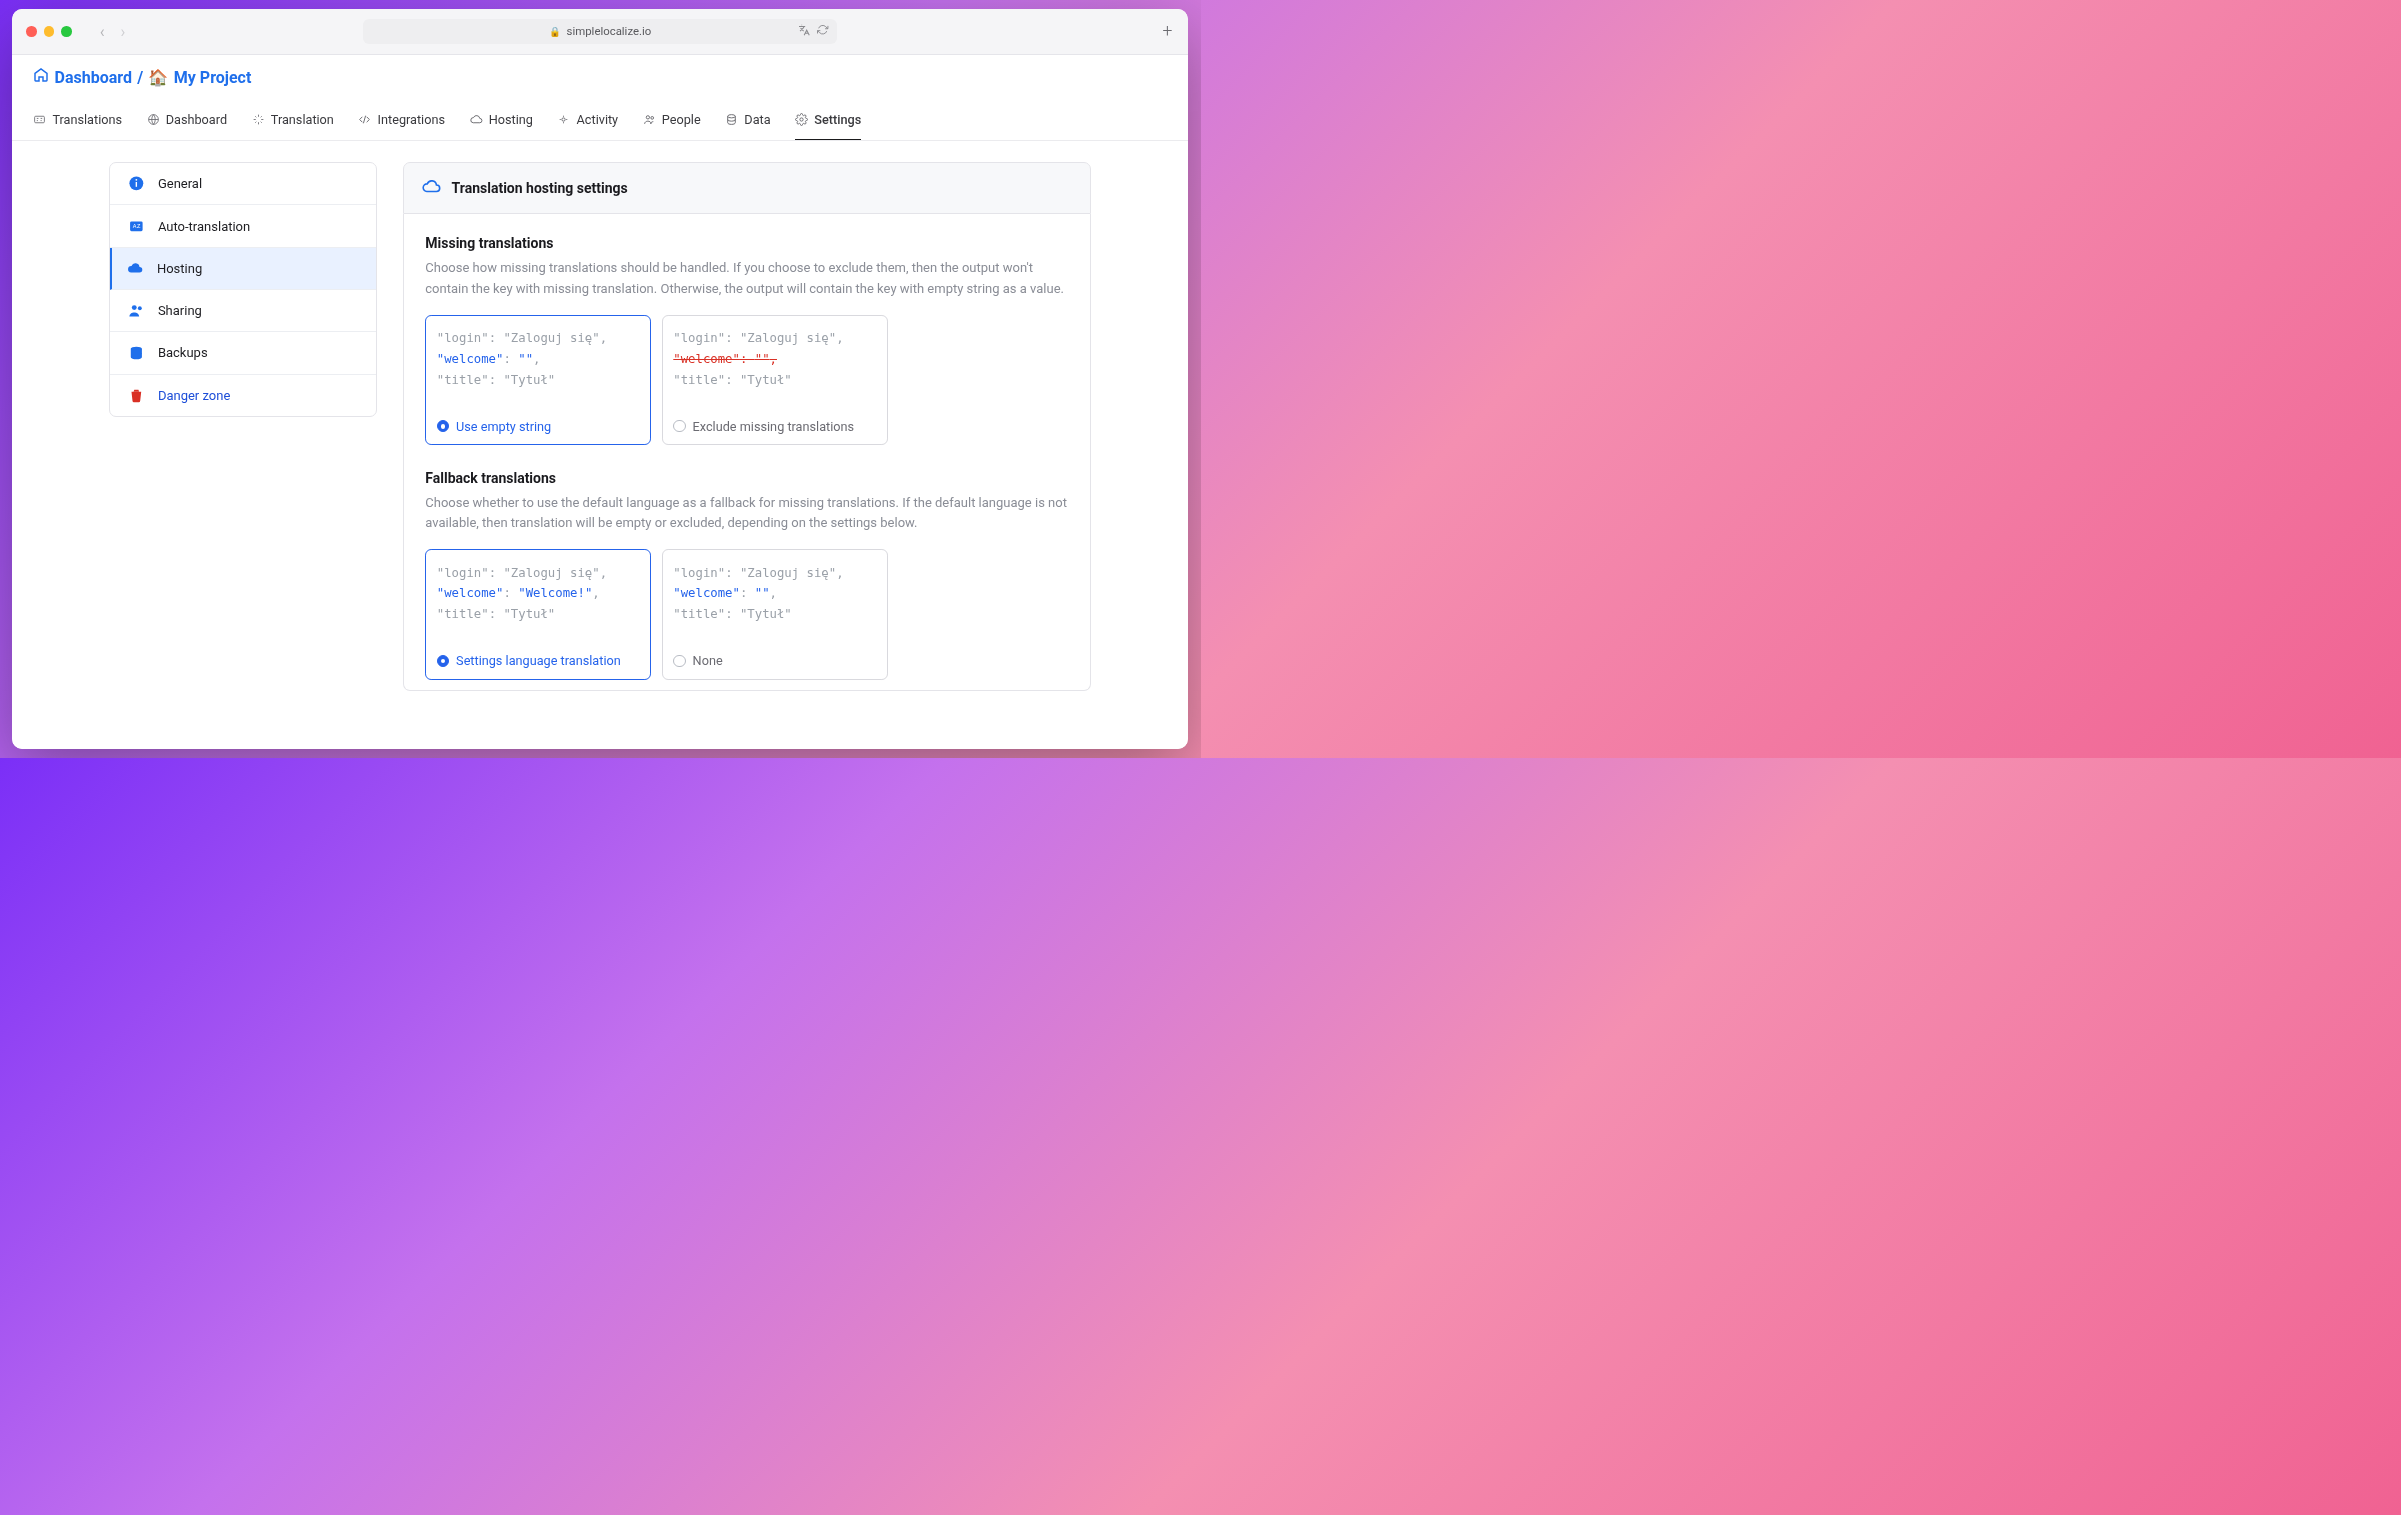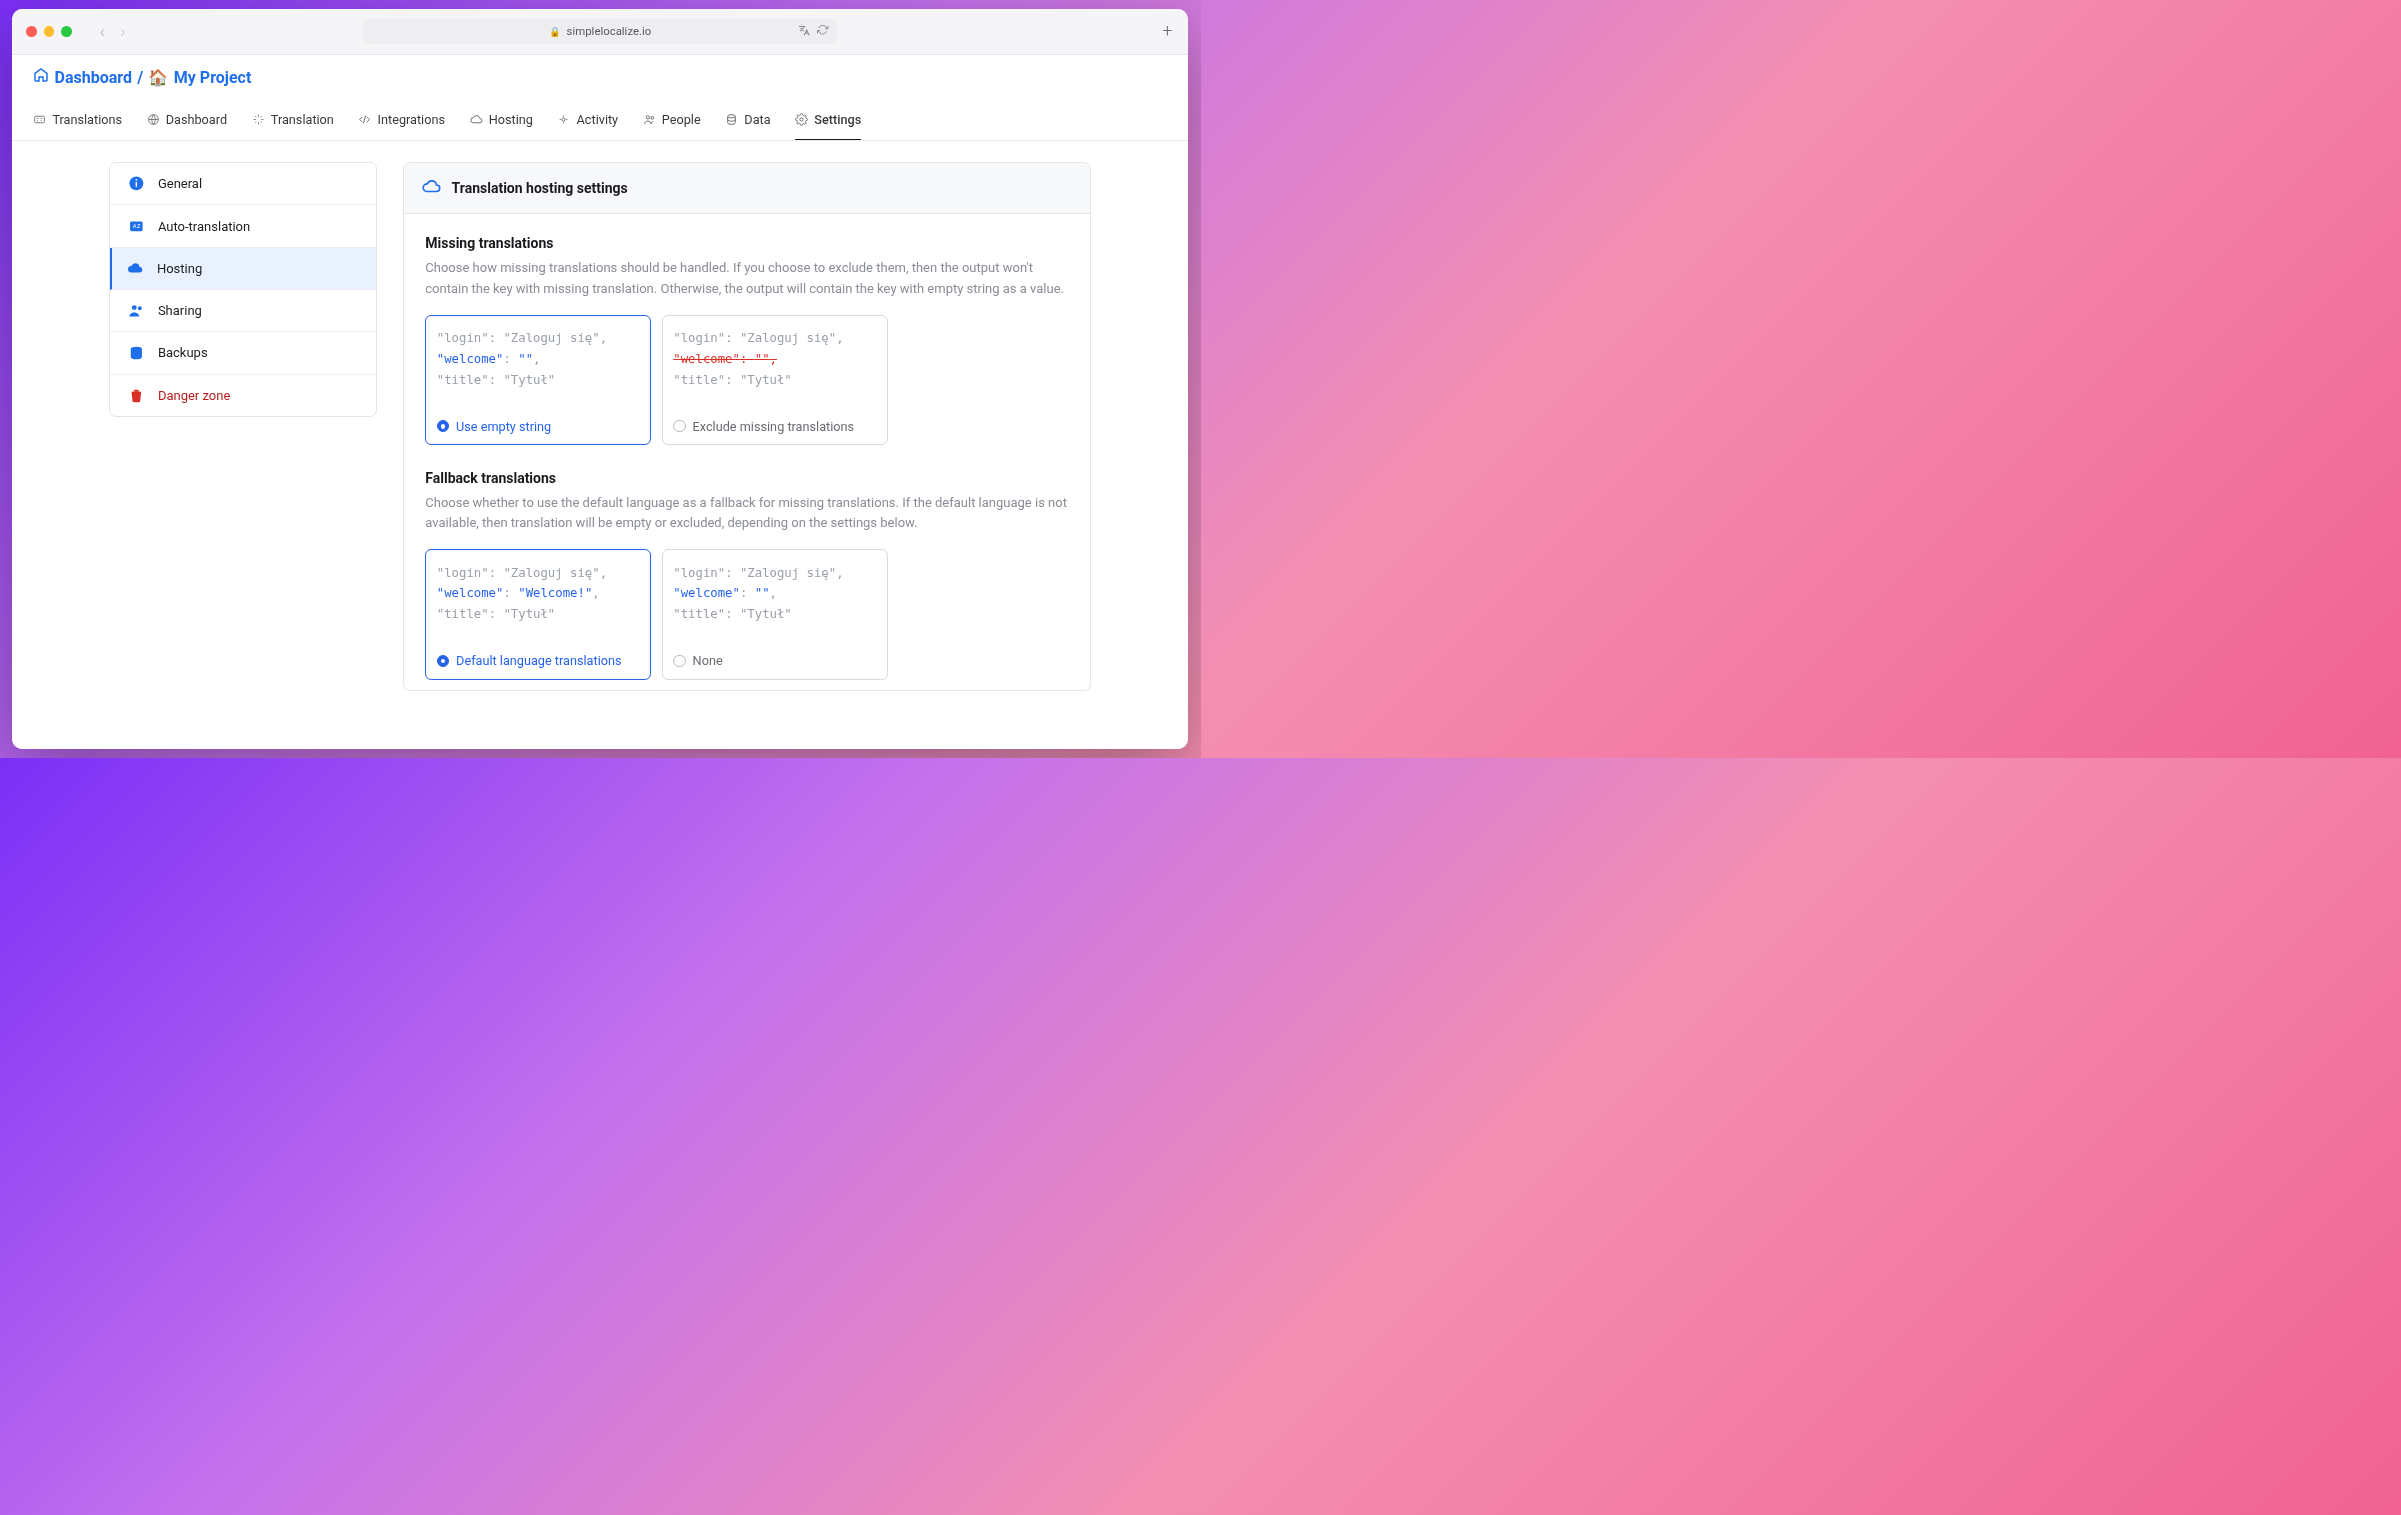--- a/index.html
+++ b/index.html
@@ -122,21 +122,21 @@
     padding: 12.3px 16px;
     border-bottom: 0.9px solid #eceef2;
     font-size: 13px;
     color: #1e1e22;
     cursor: pointer;
   }
   .side-item:last-child { border-bottom: none; }
   .side-item .sicon { width: 19.3px; display: flex; justify-content: center; color: #1f6feb; }
   .side-item .sicon svg { width: 16.7px; height: 16.7px; }
   .side-item.active { background: #e9f1ff; border-left: 2.6px solid #1f6feb; padding-left: 13px; }
-  .side-item.danger { color: #b91c1c; }
+  .side-item.danger { color: #1d4ed8; }
   .side-item.danger .sicon { color: #d93025; }
   
   .main { flex: 1; }
   .card-head {
     border: 0.9px solid #e4e4e9;
     border-radius: 7px 7px 0 0;
     background: #f7f8fa;
     padding: 14px 17.5px;
     display: flex;
     align-items: center;
@@ -427,21 +427,21 @@
           <div class="section-desc">Choose whether to use the default language as a fallback for missing translations. If the default language is not available, then translation will be empty or excluded, depending on the settings below.</div>
           <div class="option-row" style="margin-bottom:5.3px;">
             <div class="option-box selected">
               <div class="option-code">
                 <div><span class="key">"login"</span>: <span class="val">"Zaloguj się"</span>,</div>
                 <div class="hl"><span class="key">"welcome"</span>: <span class="val">"Welcome!"</span>,</div>
                 <div><span class="key">"title"</span>: <span class="val">"Tytuł"</span></div>
               </div>
               <div class="option-foot">
                 <span class="radio"></span>
-                <span>Default language translations</span>
+                <span>Settings language translation</span>
               </div>
             </div>
             <div class="option-box">
               <div class="option-code">
                 <div><span class="key">"login"</span>: <span class="val">"Zaloguj się"</span>,</div>
                 <div class="hl"><span class="key">"welcome"</span>: <span class="val">""</span>,</div>
                 <div><span class="key">"title"</span>: <span class="val">"Tytuł"</span></div>
               </div>
               <div class="option-foot">
                 <span class="radio"></span>

